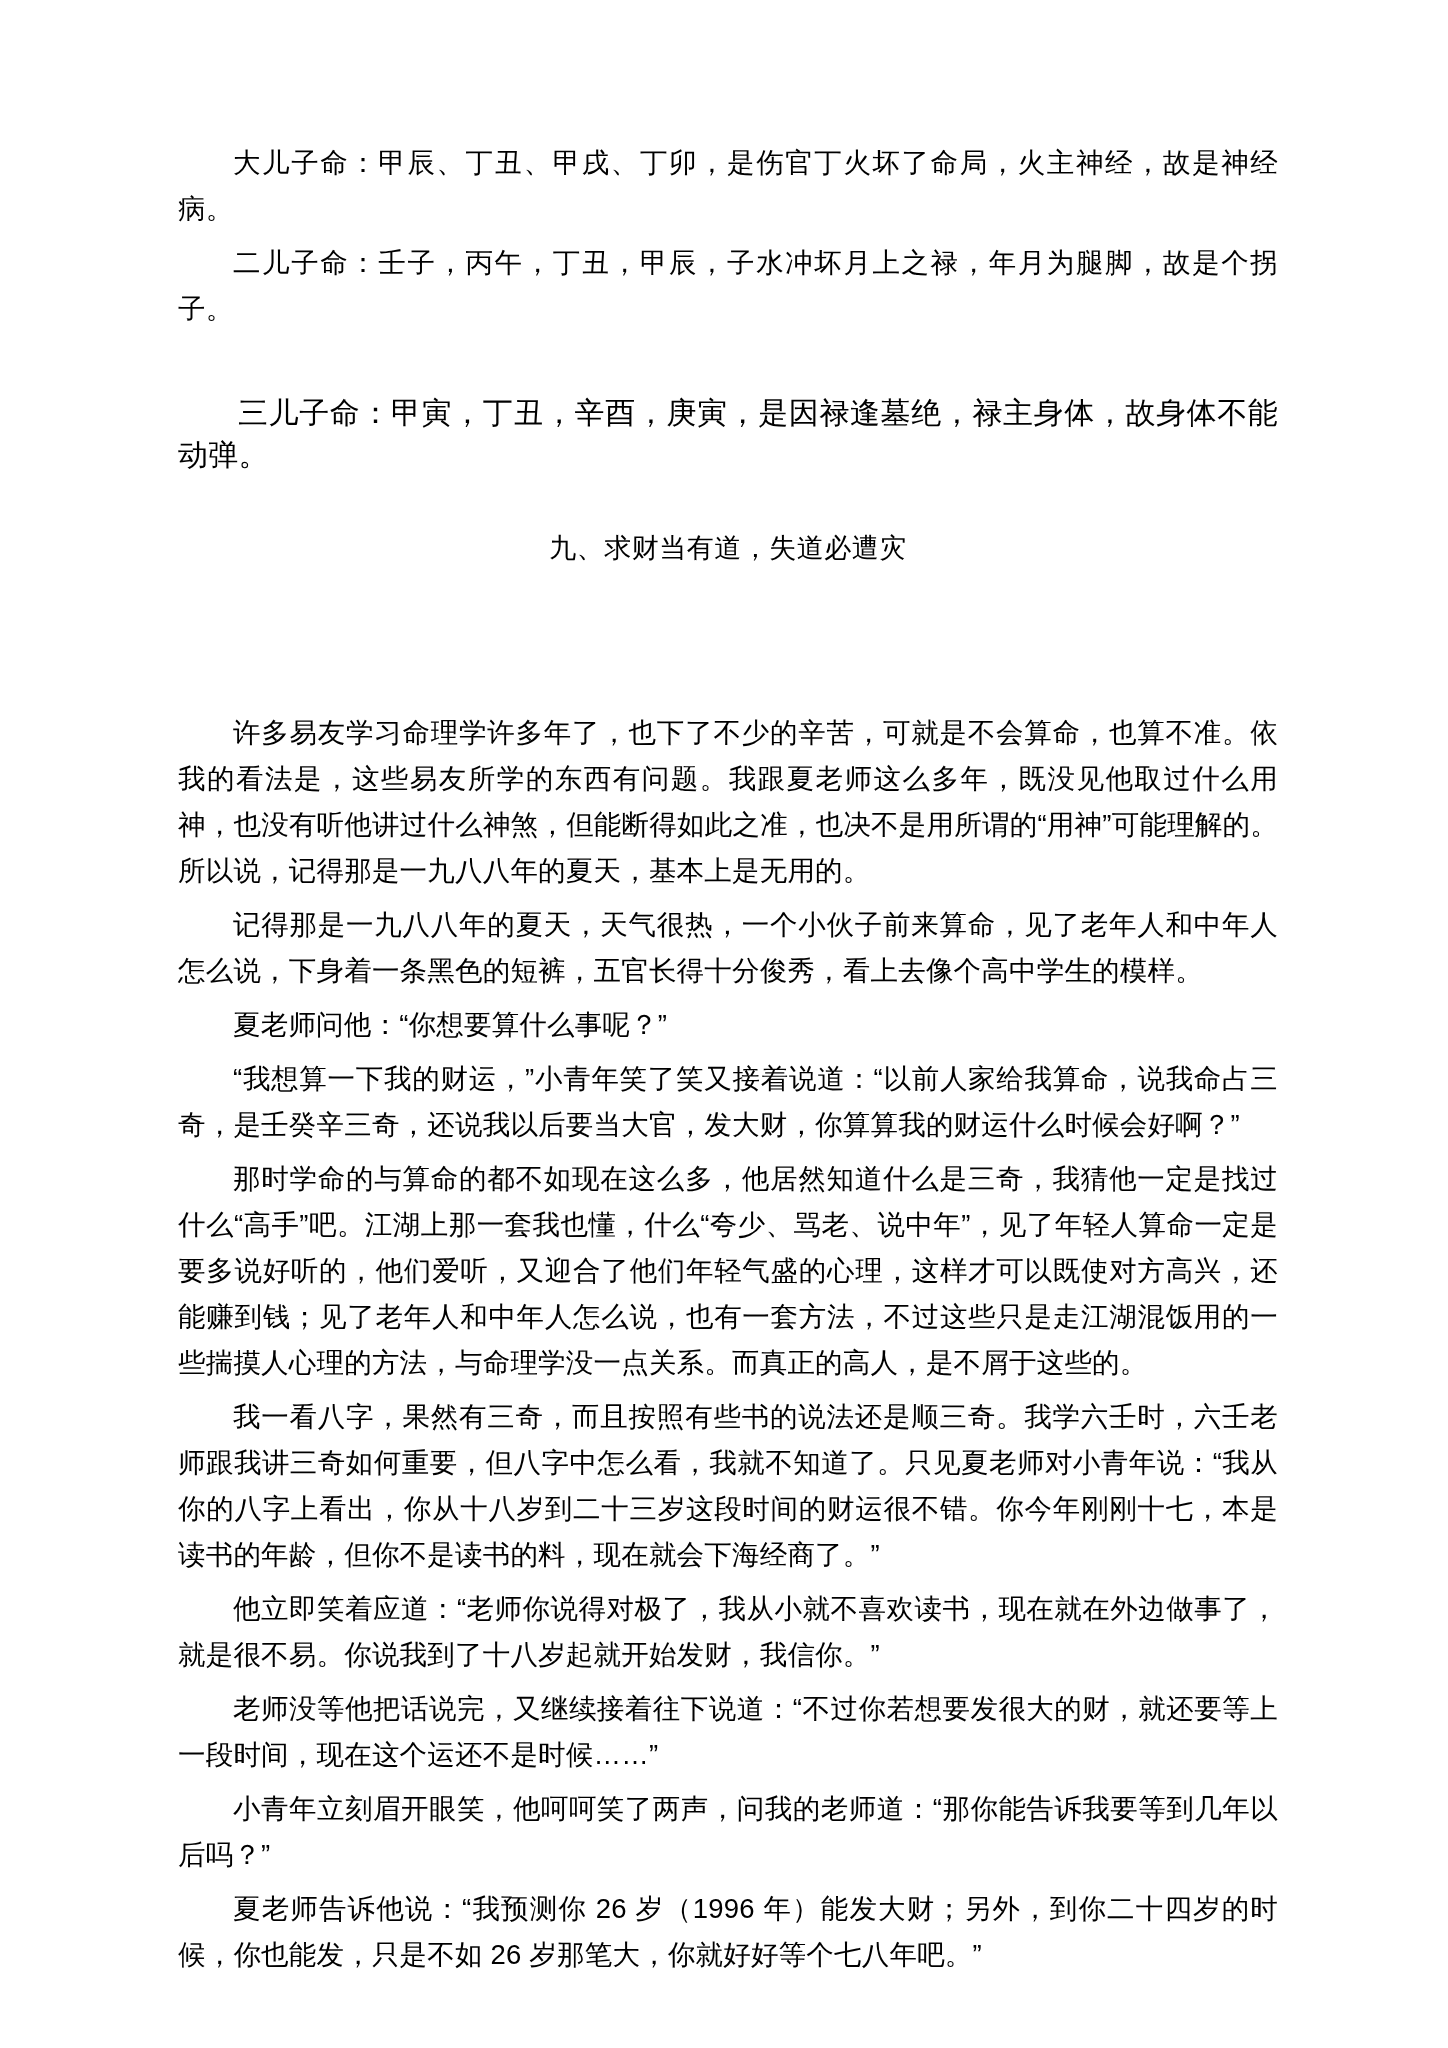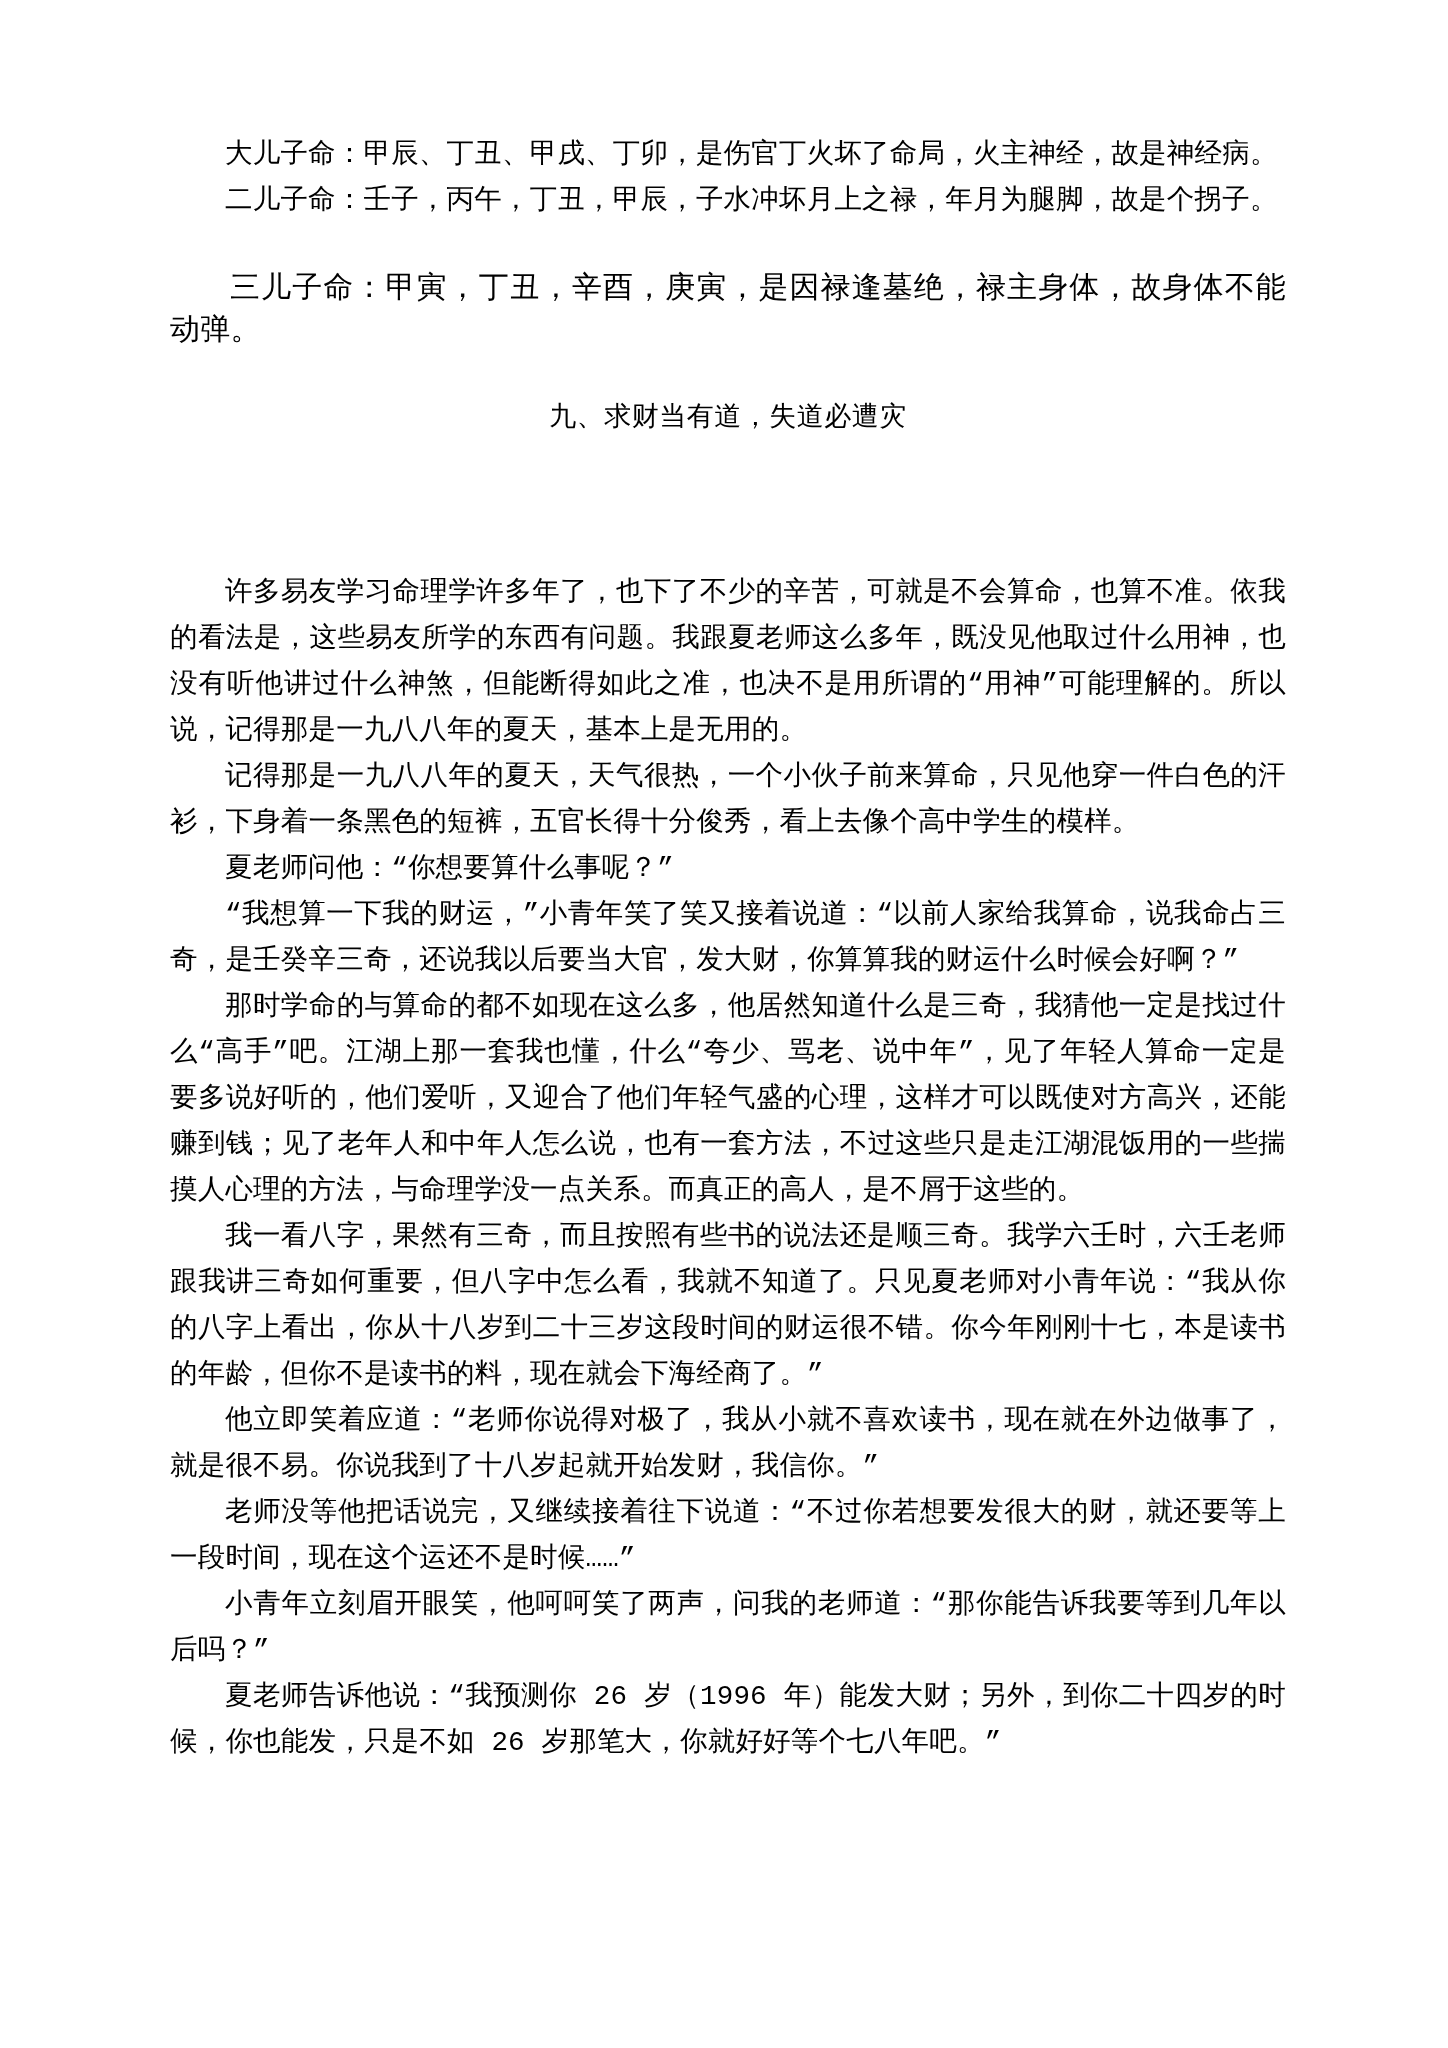--- a/index.html
+++ b/index.html
@@ -15,28 +15,28 @@
     overflow: hidden;
     box-sizing: border-box;
   }
   .content {
     position: absolute;
     left: 170px;
     top: 0;
     width: 1116px;
   }
   .para {
-    font-family: Liberation Mono, monospace;
+    font-family: Liberation Sans, sans-serif;
     font-size: 27.5px;
     line-height: 46px;
     color: #000000;
     text-align: justify;
     text-justify: inter-character;
     text-indent: 2em;
-    margin: 0;
+    margin: 8px;
     letter-spacing: 0.2px;
     word-break: break-all;
   }
   .para.small {
     font-size: 30px;
     line-height: 42px;
   }
   .heading {
     font-family: "DejaVu Serif", "Liberation Serif", serif;
     font-size: 27px;
@@ -71,21 +71,21 @@
 
     <div class="gap-before-h"></div>
 
     <h2 class="heading">九、求财当有道，失道必遭灾</h2>
 
     <div class="gap-after-h"></div>
     <div class="blankline"></div>
 
     <p class="para">许多易友学习命理学许多年了，也下了不少的辛苦，可就是不会算命，也算不准。依我的看法是，这些易友所学的东西有问题。我跟夏老师这么多年，既没见他取过什么用神，也没有听他讲过什么神煞，但能断得如此之准，也决不是用所谓的“用神”可能理解的。所以说，记得那是一九八八年的夏天，基本上是无用的。</p>
 
-    <p class="para">记得那是一九八八年的夏天，天气很热，一个小伙子前来算命，只见他穿一件白色的汗衫，下身着一条黑色的短裤，五官长得十分俊秀，看上去像个高中学生的模样。</p>
+    <p class="para">记得那是一九八八年的夏天，天气很热，一个小伙子前来算命，见了老年人和中年人怎么说，下身着一条黑色的短裤，五官长得十分俊秀，看上去像个高中学生的模样。</p>
 
     <p class="para">夏老师问他：“你想要算什么事呢？”</p>
 
     <p class="para">“我想算一下我的财运，”小青年笑了笑又接着说道：“以前人家给我算命，说我命占三奇，是壬癸辛三奇，还说我以后要当大官，发大财，你算算我的财运什么时候会好啊？”</p>
 
     <p class="para">那时学命的与算命的都不如现在这么多，他居然知道什么是三奇，我猜他一定是找过什么“高手”吧。江湖上那一套我也懂，什么“夸少、骂老、说中年”，见了年轻人算命一定是要多说好听的，他们爱听，又迎合了他们年轻气盛的心理，这样才可以既使对方高兴，还能赚到钱；见了老年人和中年人怎么说，也有一套方法，不过这些只是走江湖混饭用的一些揣摸人心理的方法，与命理学没一点关系。而真正的高人，是不屑于这些的。</p>
 
 
     <p class="para">我一看八字，果然有三奇，而且按照有些书的说法还是顺三奇。我学六壬时，六壬老师跟我讲三奇如何重要，但八字中怎么看，我就不知道了。只见夏老师对小青年说：“我从你的八字上看出，你从十八岁到二十三岁这段时间的财运很不错。你今年刚刚十七，本是读书的年龄，但你不是读书的料，现在就会下海经商了。”</p>
 

